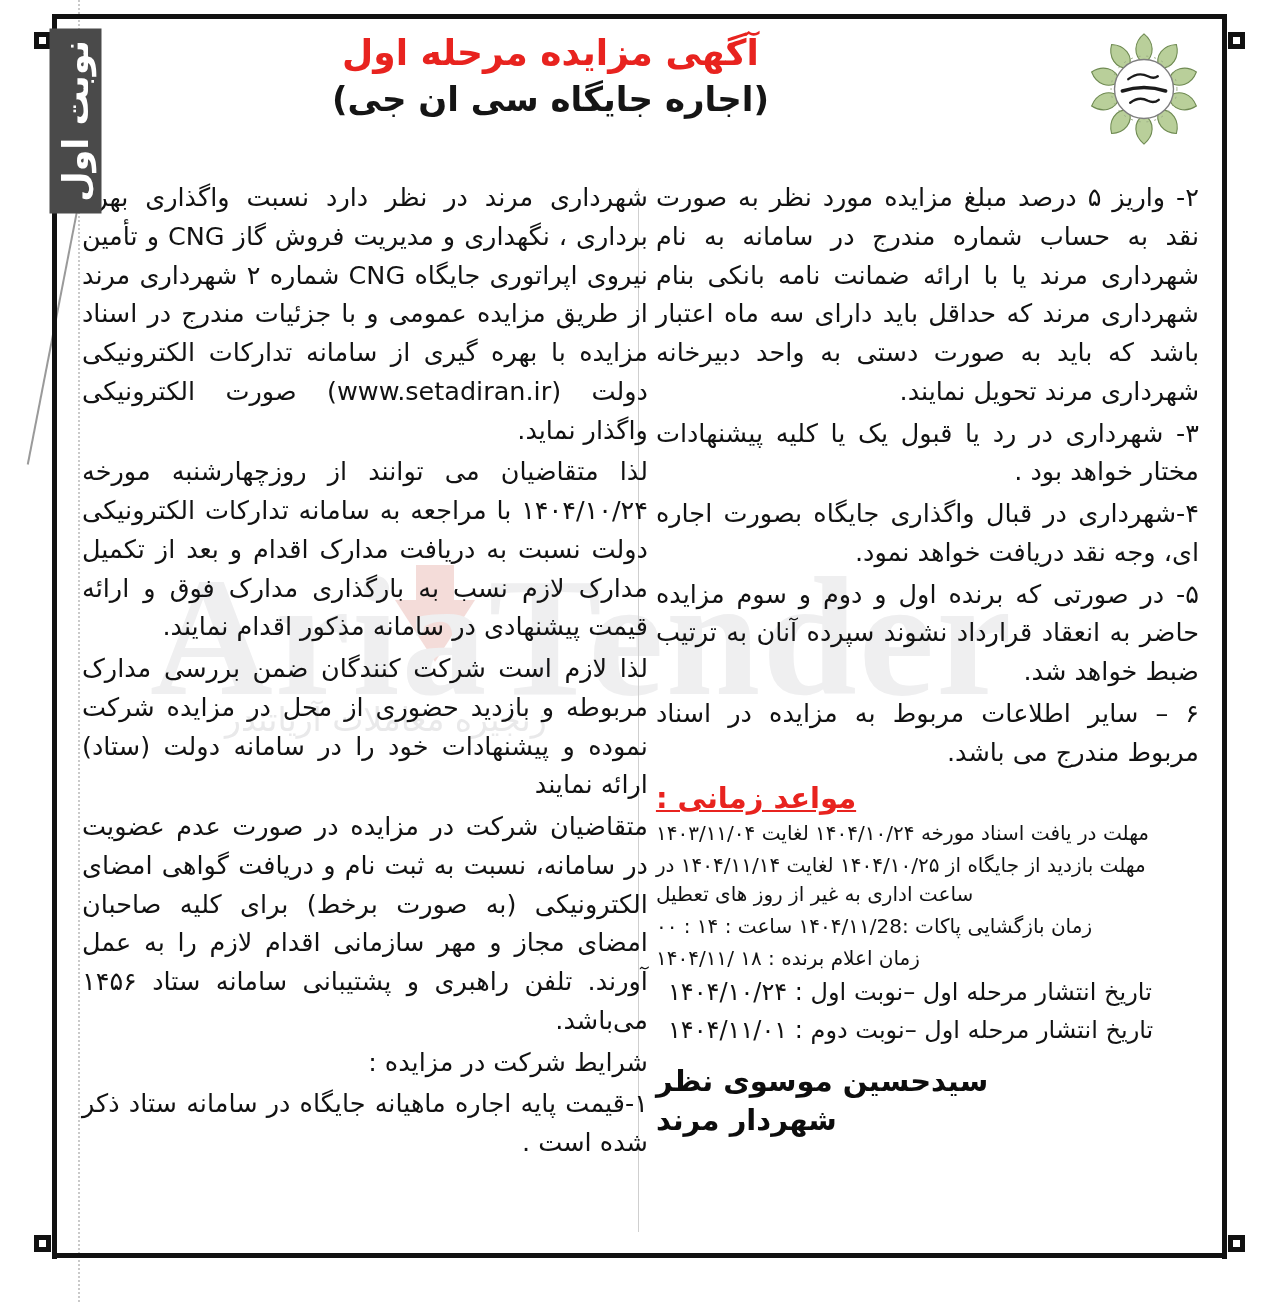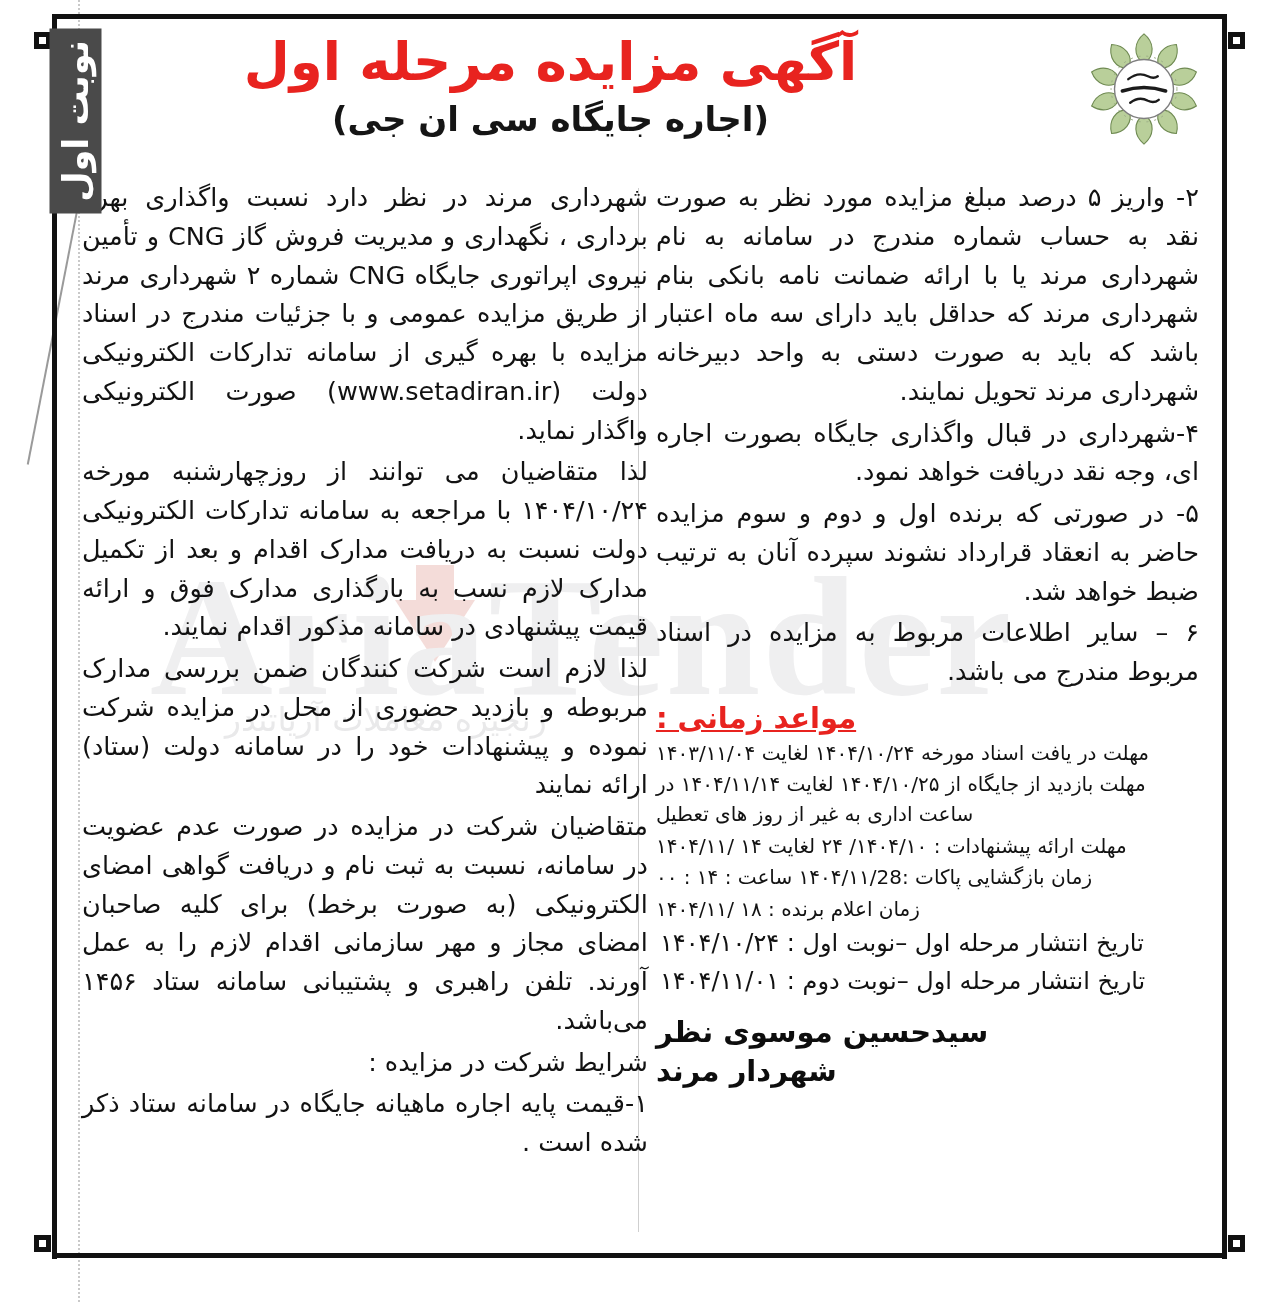--- a/index.html
+++ b/index.html
@@ -173,21 +173,21 @@
     height: 145px;
     z-index: 5;
   }
   .title-block {
     position: absolute;
     left: 0; right: 180px;
     top: 8px;
     text-align: center;
   }
   .main-title {
-    font-size: 53px;
+    font-size: 36px;
     font-weight: bold;
     color: #e8231f;
     line-height: 1.15;
     margin: 0;
     letter-spacing: -1px;
   }
   .sub-title {
     font-size: 34px;
     font-weight: bold;
     color: #151515;
@@ -258,21 +258,21 @@
     text-decoration: underline;
   }
   p.date-line {
     margin: 0 0 2px 0;
     font-size: 20px;
     line-height: 1.48;
     color: #121212;
     text-align: left;
   }
   p.pub-line {
-    margin: 0 0 2px 4px;
+    margin: 0 0 2px 12px;
     font-size: 24px;
     line-height: 1.48;
     color: #121212;
     text-align: left;
   }
   .signature {
     margin-top: 14px;
     text-align: left;
     font-size: 29px;
     font-weight: bold;
@@ -342,29 +342,29 @@
       </svg>
     </div>
   </div>
 
   <div class="divider"></div>
 
   <div class="columns">
 
     <div class="col col-left">
       <p class="body-text">۲- واریز ۵ درصد مبلغ مزایده مورد نظر به صورت نقد به حساب شماره مندرج در سامانه به نام شهرداری مرند یا با ارائه ضمانت نامه بانکی بنام شهرداری مرند که حداقل باید دارای سه ماه اعتبار باشد که باید به صورت دستی به واحد دبیرخانه شهرداری مرند تحویل نمایند.</p>
+      <p class="body-text">۳- شهرداری در رد یا قبول یک یا کلیه پیشنهادات مختار خواهد بود .</p>
       <p class="body-text">۴-شهرداری در قبال واگذاری جایگاه بصورت اجاره ای، وجه نقد دریافت خواهد نمود.</p>
       <p class="body-text">۵- در صورتی که برنده اول و دوم و سوم مزایده حاضر به انعقاد قرارداد نشوند سپرده آنان به ترتیب ضبط خواهد شد.</p>
       <p class="body-text">۶ – سایر اطلاعات مربوط به مزایده در اسناد مربوط مندرج می باشد.</p>
 
       <div class="section-heading">مواعد زمانی :</div>
 
       <p class="date-line">مهلت در یافت اسناد مورخه ۱۴۰۴/۱۰/۲۴ لغایت ۱۴۰۳/۱۱/۰۴</p>
       <p class="date-line">مهلت بازدید از جایگاه از ۱۴۰۴/۱۰/۲۵ لغایت ۱۴۰۴/۱۱/۱۴ در ساعت اداری به غیر از روز های تعطیل</p>
-      <p class="date-line">مهلت ارائه پیشنهادات : ۱۴۰۴/۱۰/ ۲۴ لغایت ۱۴ /۱۴۰۴/۱۱</p>
       <p class="date-line">زمان بازگشایی پاکات :۱۴۰۴/۱۱/28 ساعت : ۱۴ : ۰۰</p>
       <p class="date-line">زمان اعلام برنده : ۱۸ /۱۴۰۴/۱۱</p>
 
       <p class="pub-line">تاریخ انتشار مرحله اول –نوبت اول : ۱۴۰۴/۱۰/۲۴</p>
       <p class="pub-line">تاریخ انتشار مرحله اول –نوبت دوم : ۱۴۰۴/۱۱/۰۱</p>
 
       <div class="signature">
         <div>سیدحسین موسوی نظر</div>
         <div>شهردار مرند</div>
       </div>

